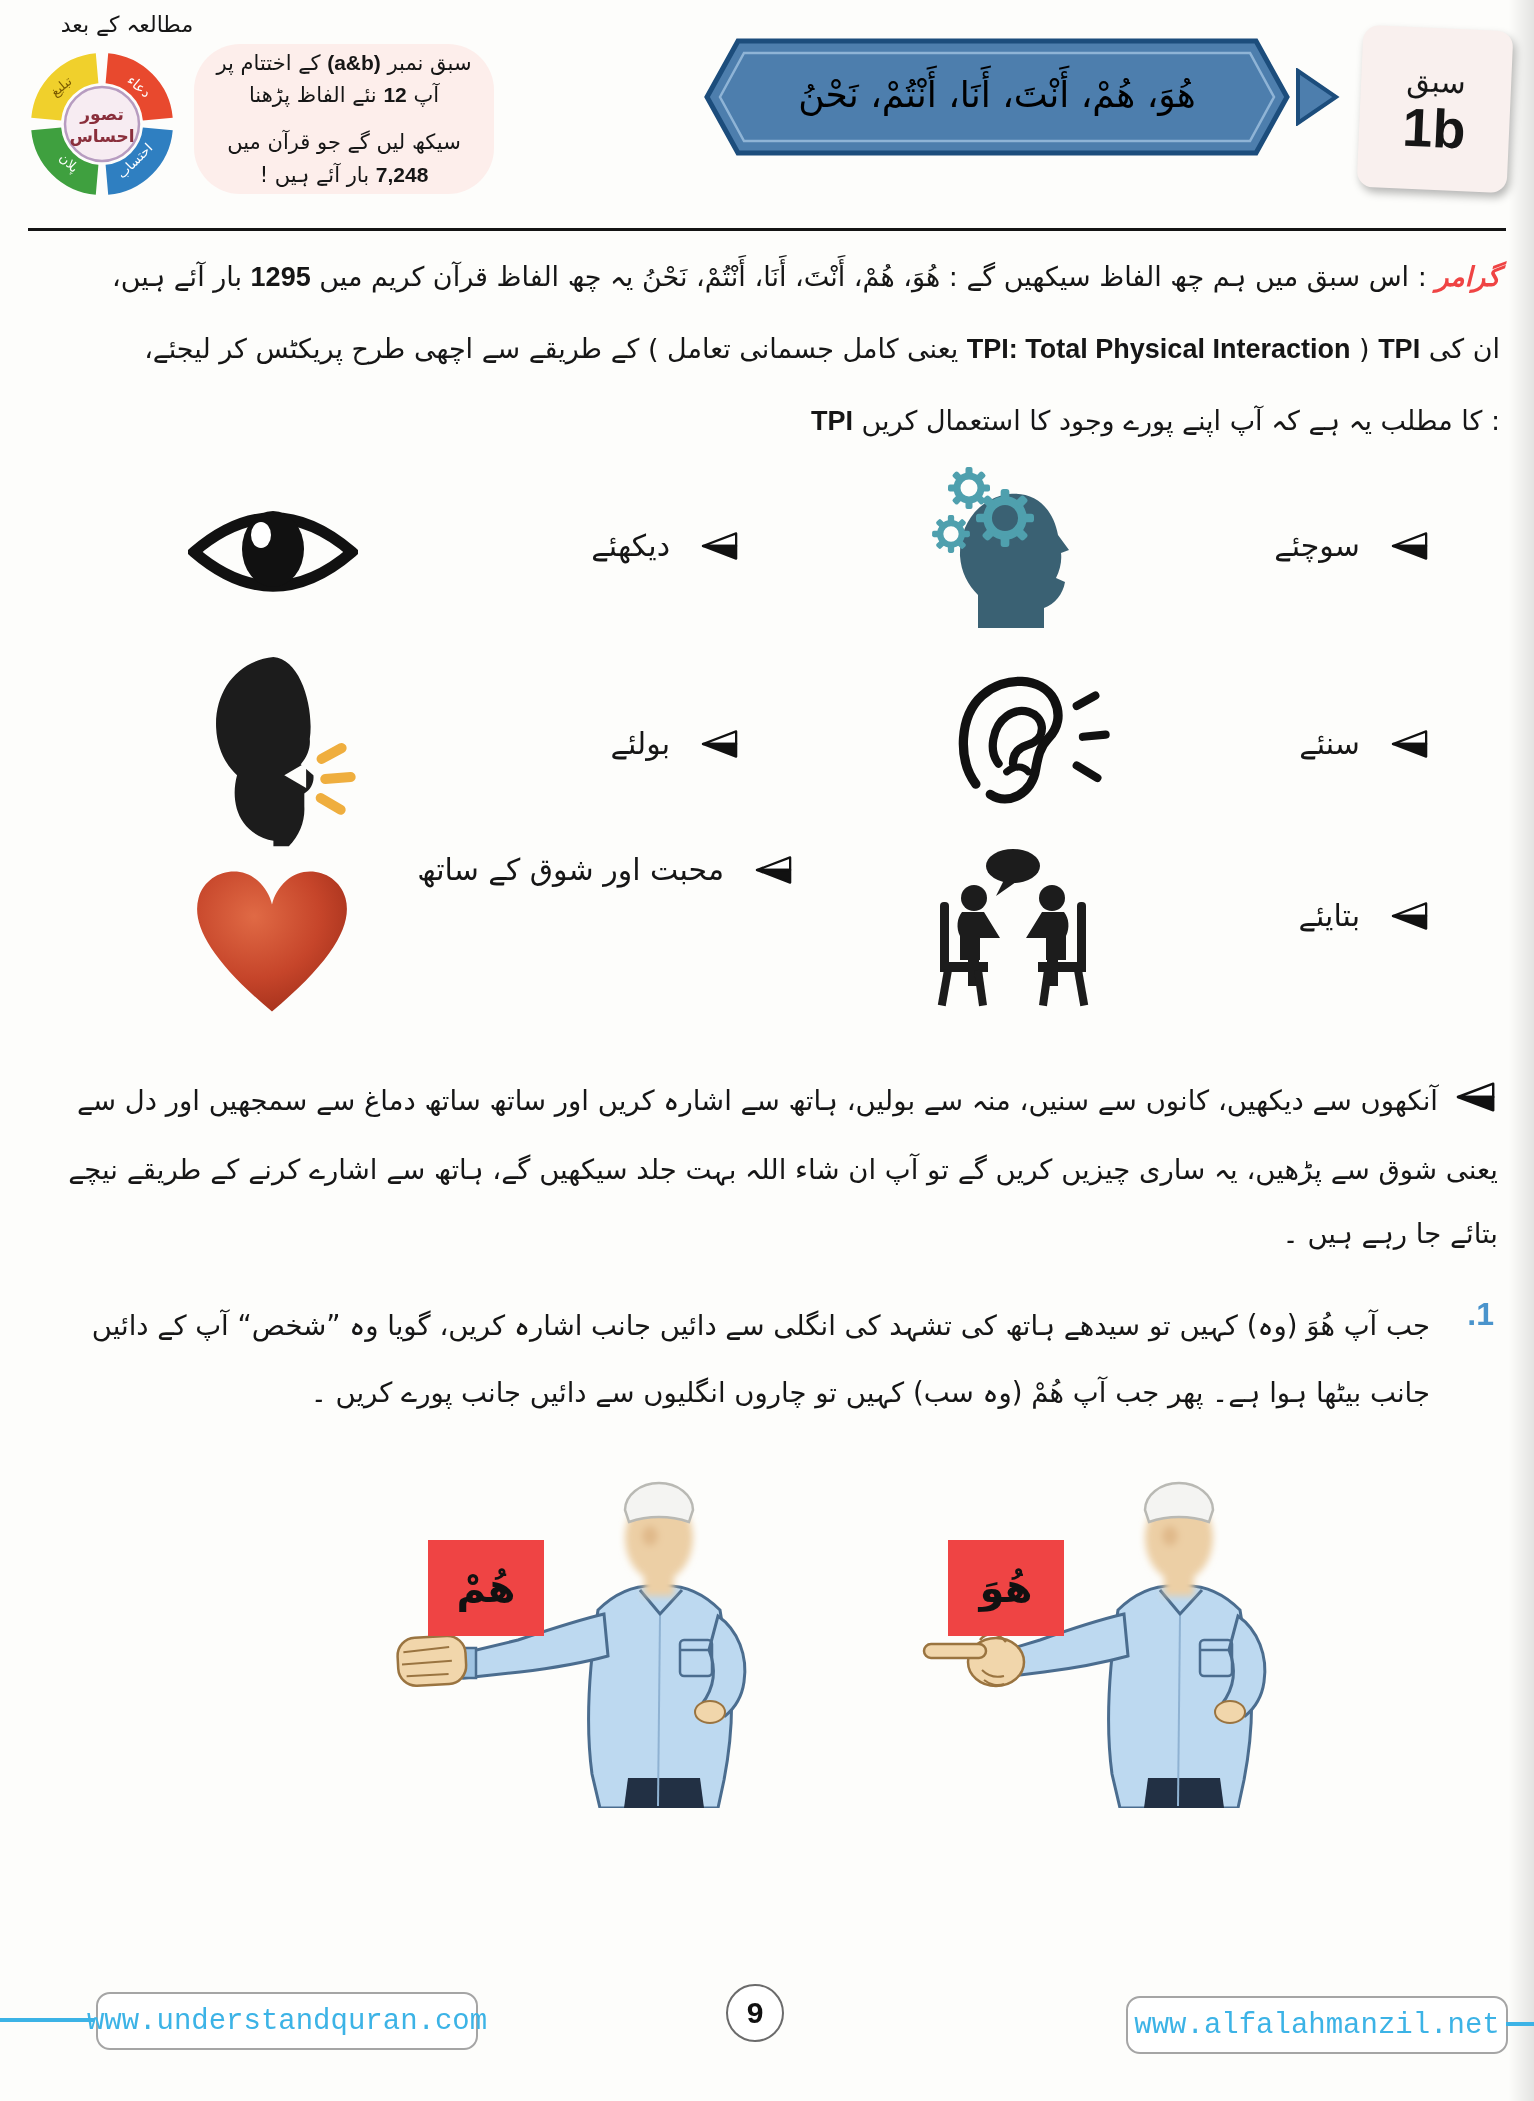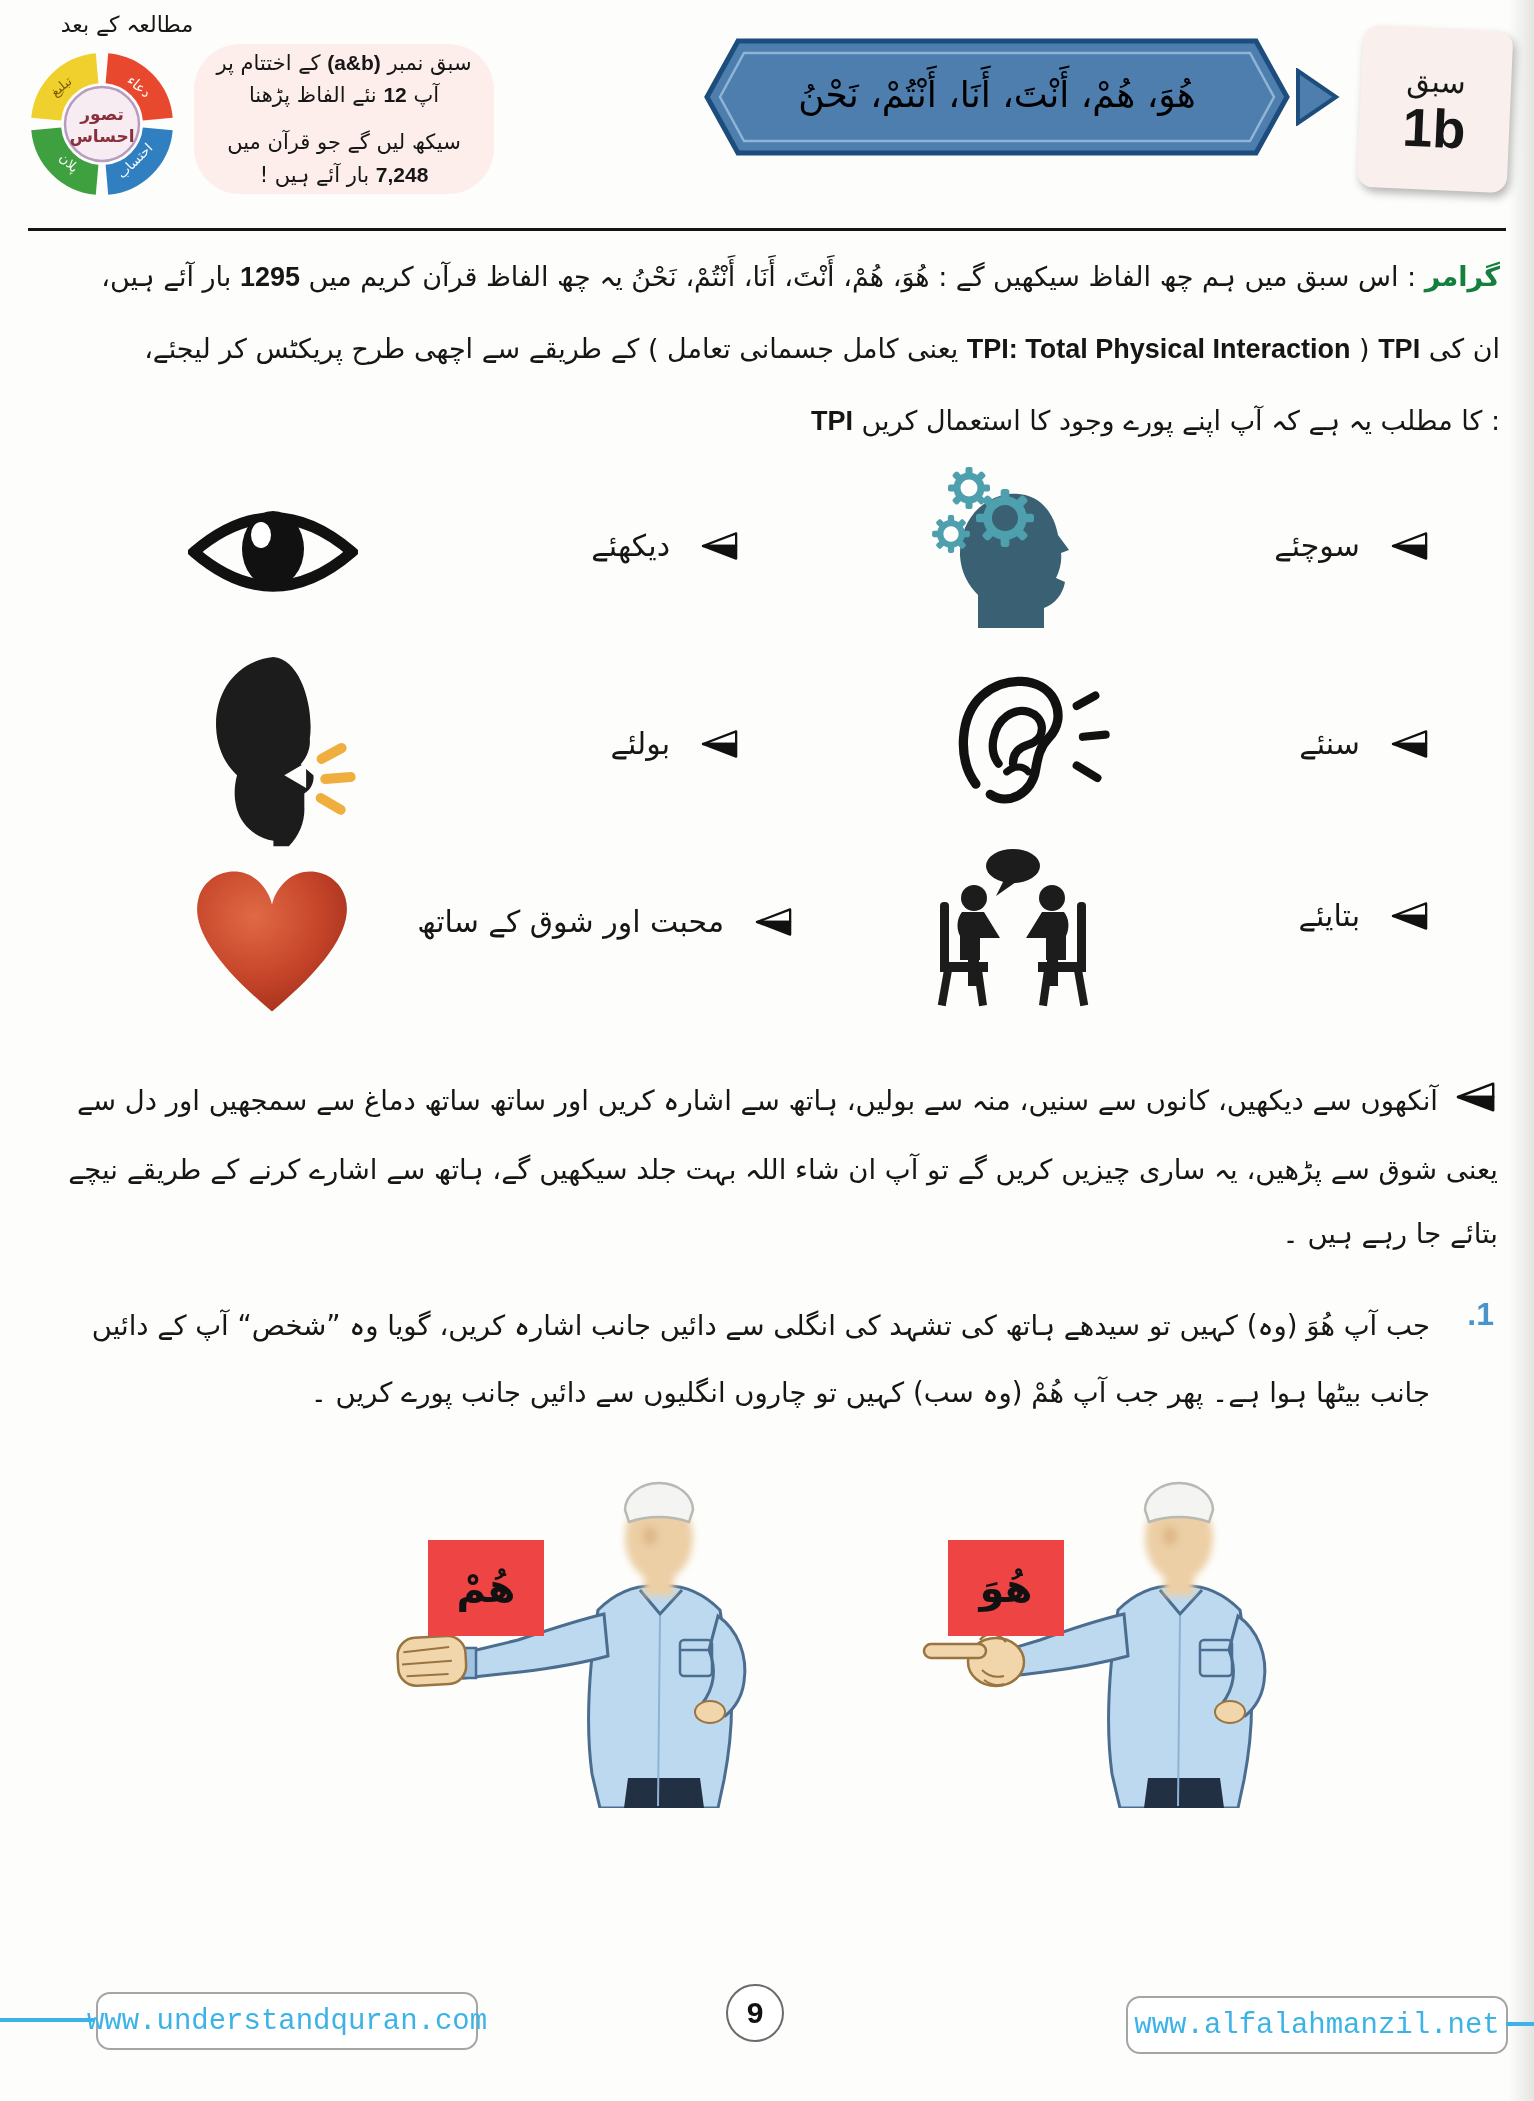--- a/index.html
+++ b/index.html
@@ -11,21 +11,21 @@
   .rtl{direction:rtl;unicode-bidi:plaintext;}
   .nowrap{white-space:nowrap;}
 
   
   .after-study{top:12px;left:52px;width:150px;font-size:22px;text-align:center;}
   .note-box{left:194px;top:44px;width:300px;height:150px;background:#fdeeeb;border-radius:46px;
         display:flex;flex-direction:column;justify-content:center;gap:14px;padding:0 13px;box-sizing:border-box;}
   .note-line{font-size:21px;text-align:center;line-height:1.55;}
   .seg-b{font-weight:bold;font-family:"Liberation Sans",sans-serif;}
   .seg-lat{font-weight:bold;font-family:"Liberation Sans",sans-serif;}
-  .seg-accent{color:#15803d;font-weight:bold;}
+  .seg-accent{color:#ef4444;font-weight:bold;font-style:italic;}
   .banner-wrap{left:704px;top:36px;width:586px;height:122px;}
   .banner-text{position:absolute;left:0;right:0;top:0;bottom:6px;display:flex;align-items:center;
         justify-content:center;color:#000000;font-size:36px;font-weight:normal;letter-spacing:1px;}
   .banner-arrowhead{left:1294px;top:68px;}
   .lesson-tag{left:1360px;top:28px;width:150px;height:162px;background:#f9f0ee;border-radius:16px;
         transform:rotate(2.5deg);box-shadow:3px 5px 8px rgba(0,0,0,.28);
         display:flex;flex-direction:column;align-items:center;justify-content:center;gap:2px;}
   .lesson-tag .word{font-size:30px;}
   .lesson-tag .code{font-size:54px;font-weight:bold;font-family:"Liberation Sans",sans-serif;line-height:1;}
   .top-rule{left:28px;top:228px;width:1478px;height:3px;background:#141414;}
@@ -256,21 +256,21 @@
     <defs>
       <radialGradient id="hg" cx="38%" cy="32%" r="80%">
         <stop offset="0%" stop-color="#e06a45"></stop>
         <stop offset="55%" stop-color="#c6452a"></stop>
         <stop offset="100%" stop-color="#9c2c18"></stop>
       </radialGradient>
     </defs>
     <path d="M85,152 C28,104 8,70 15,44 C22,18 54,11 71,27 C79,34 83,42 85,50 C87,42 91,34 99,27 C116,11 148,18 155,44 C162,70 142,104 85,152 Z" fill="url(#hg)"></path>
   </svg>
 
-  <div class="abs action-label rtl" style="right:740px;top:904px;">
+  <div class="abs action-label rtl" style="right:740px;top:852px;">
     <svg class="arrow-svg" width="42" height="32" viewBox="0 0 36 28">
       <path d="M33,3 L4,14 L33,14 Z" fill="#fff" stroke="#111" stroke-width="2" stroke-linejoin="round"></path>
       <path d="M33,14 L4,14 L33,25 Z" fill="#111" stroke="#111" stroke-width="2" stroke-linejoin="round"></path>
     </svg>
     <span>محبت اور شوق کے ساتھ</span>
   </div>
 
   <div class="abs bullet-para rtl">
     <span class="inline-arrow">
       <svg width="46" height="34" viewBox="0 0 36 28">

